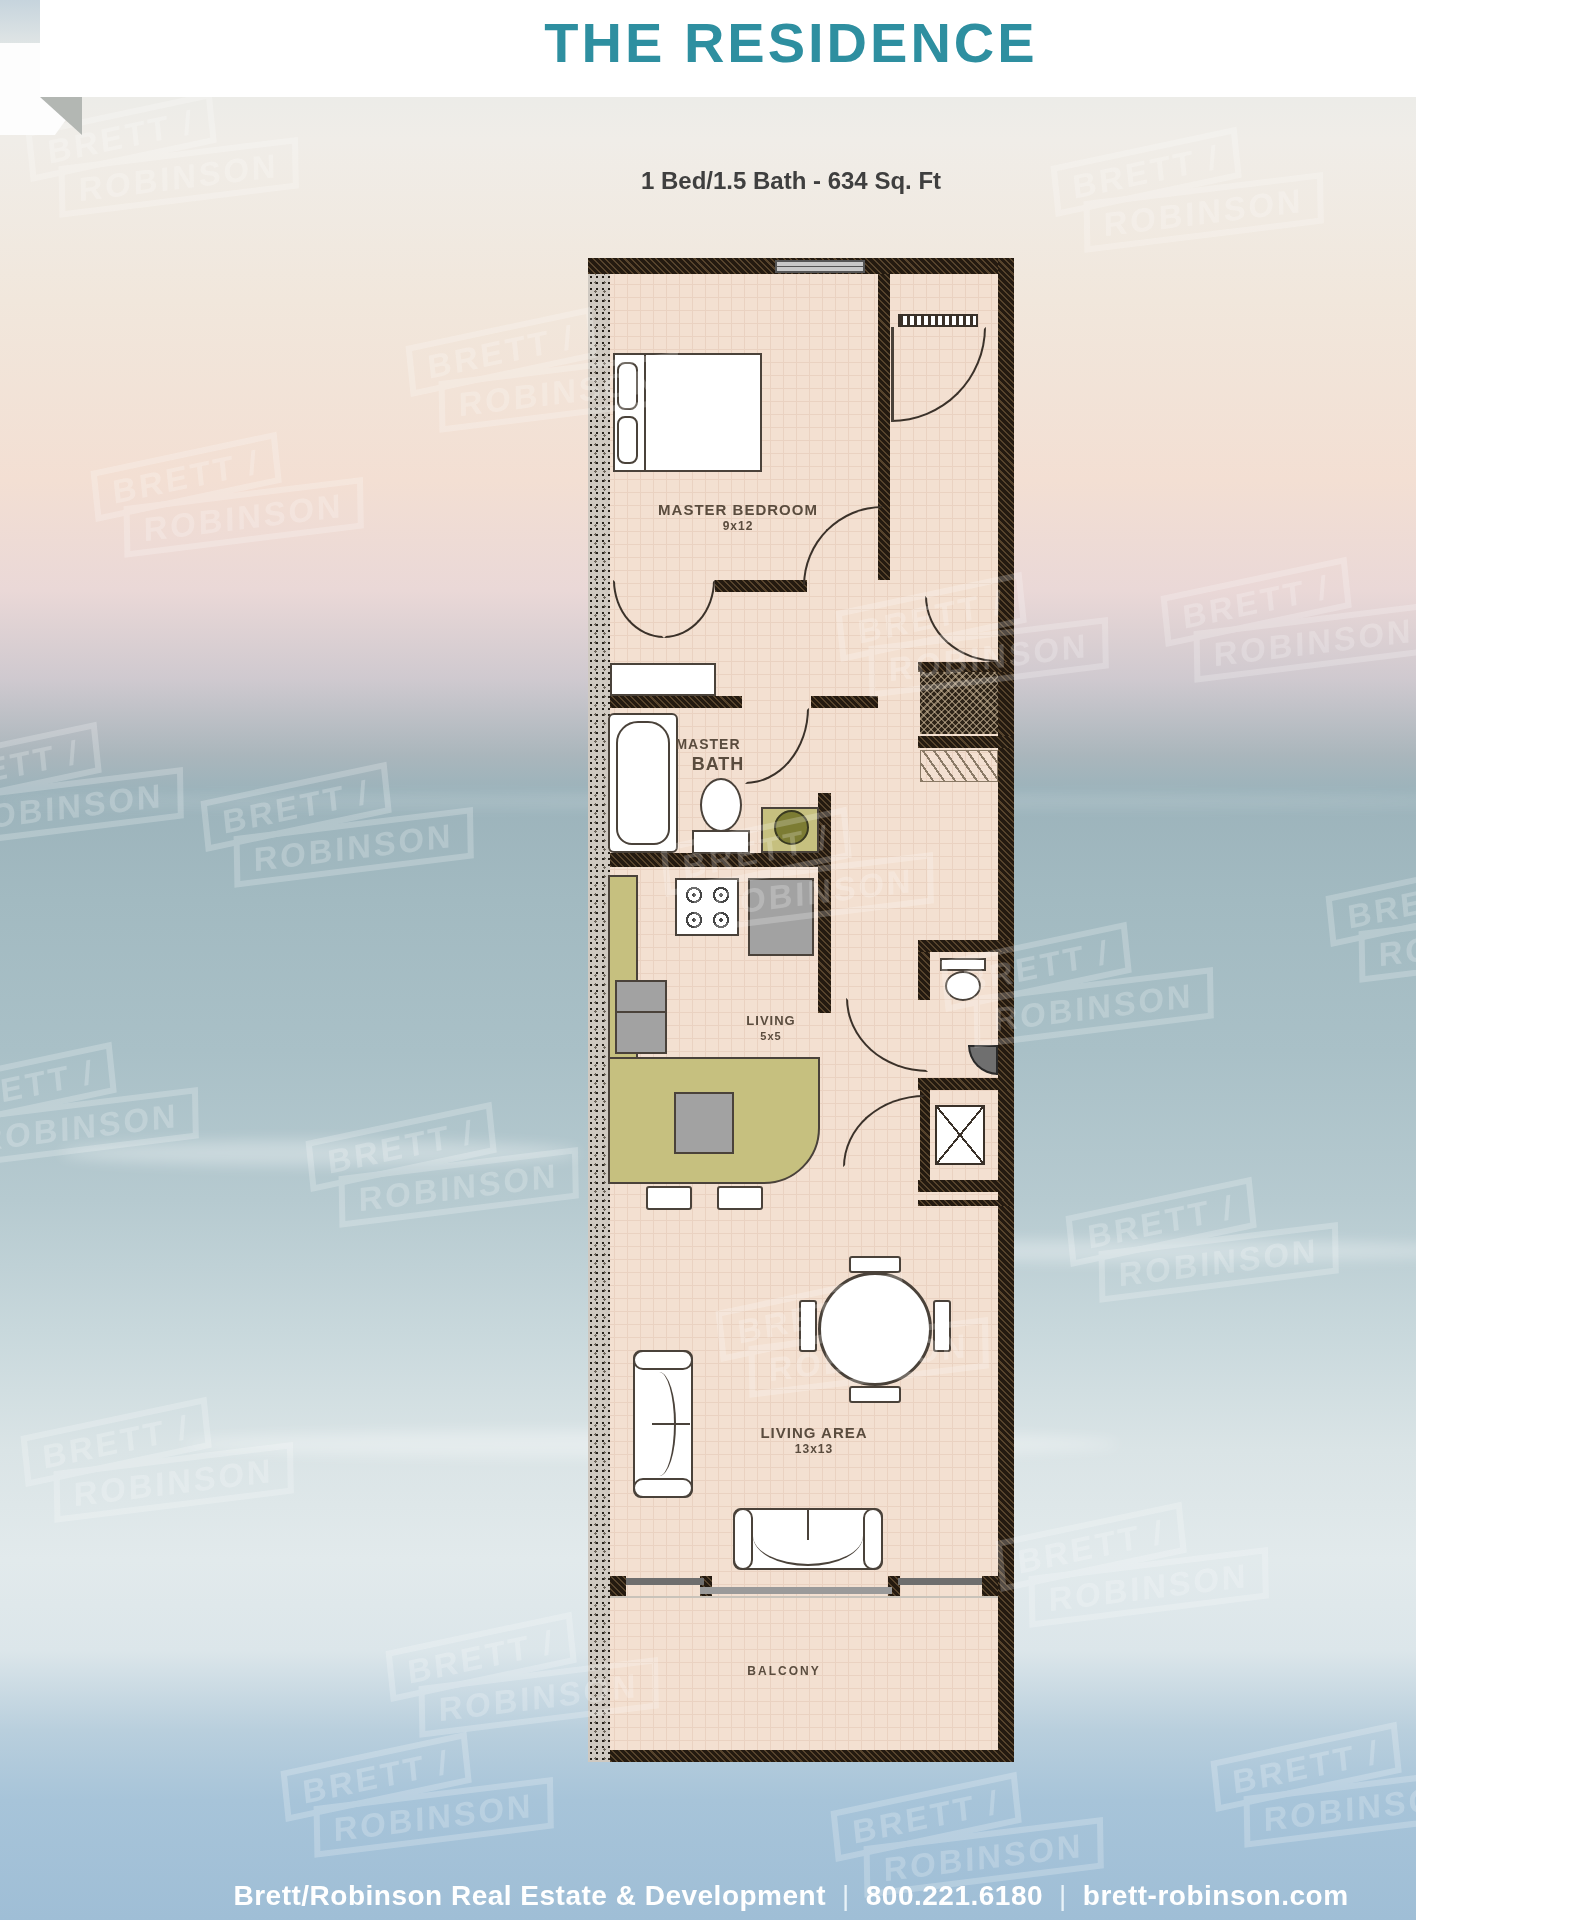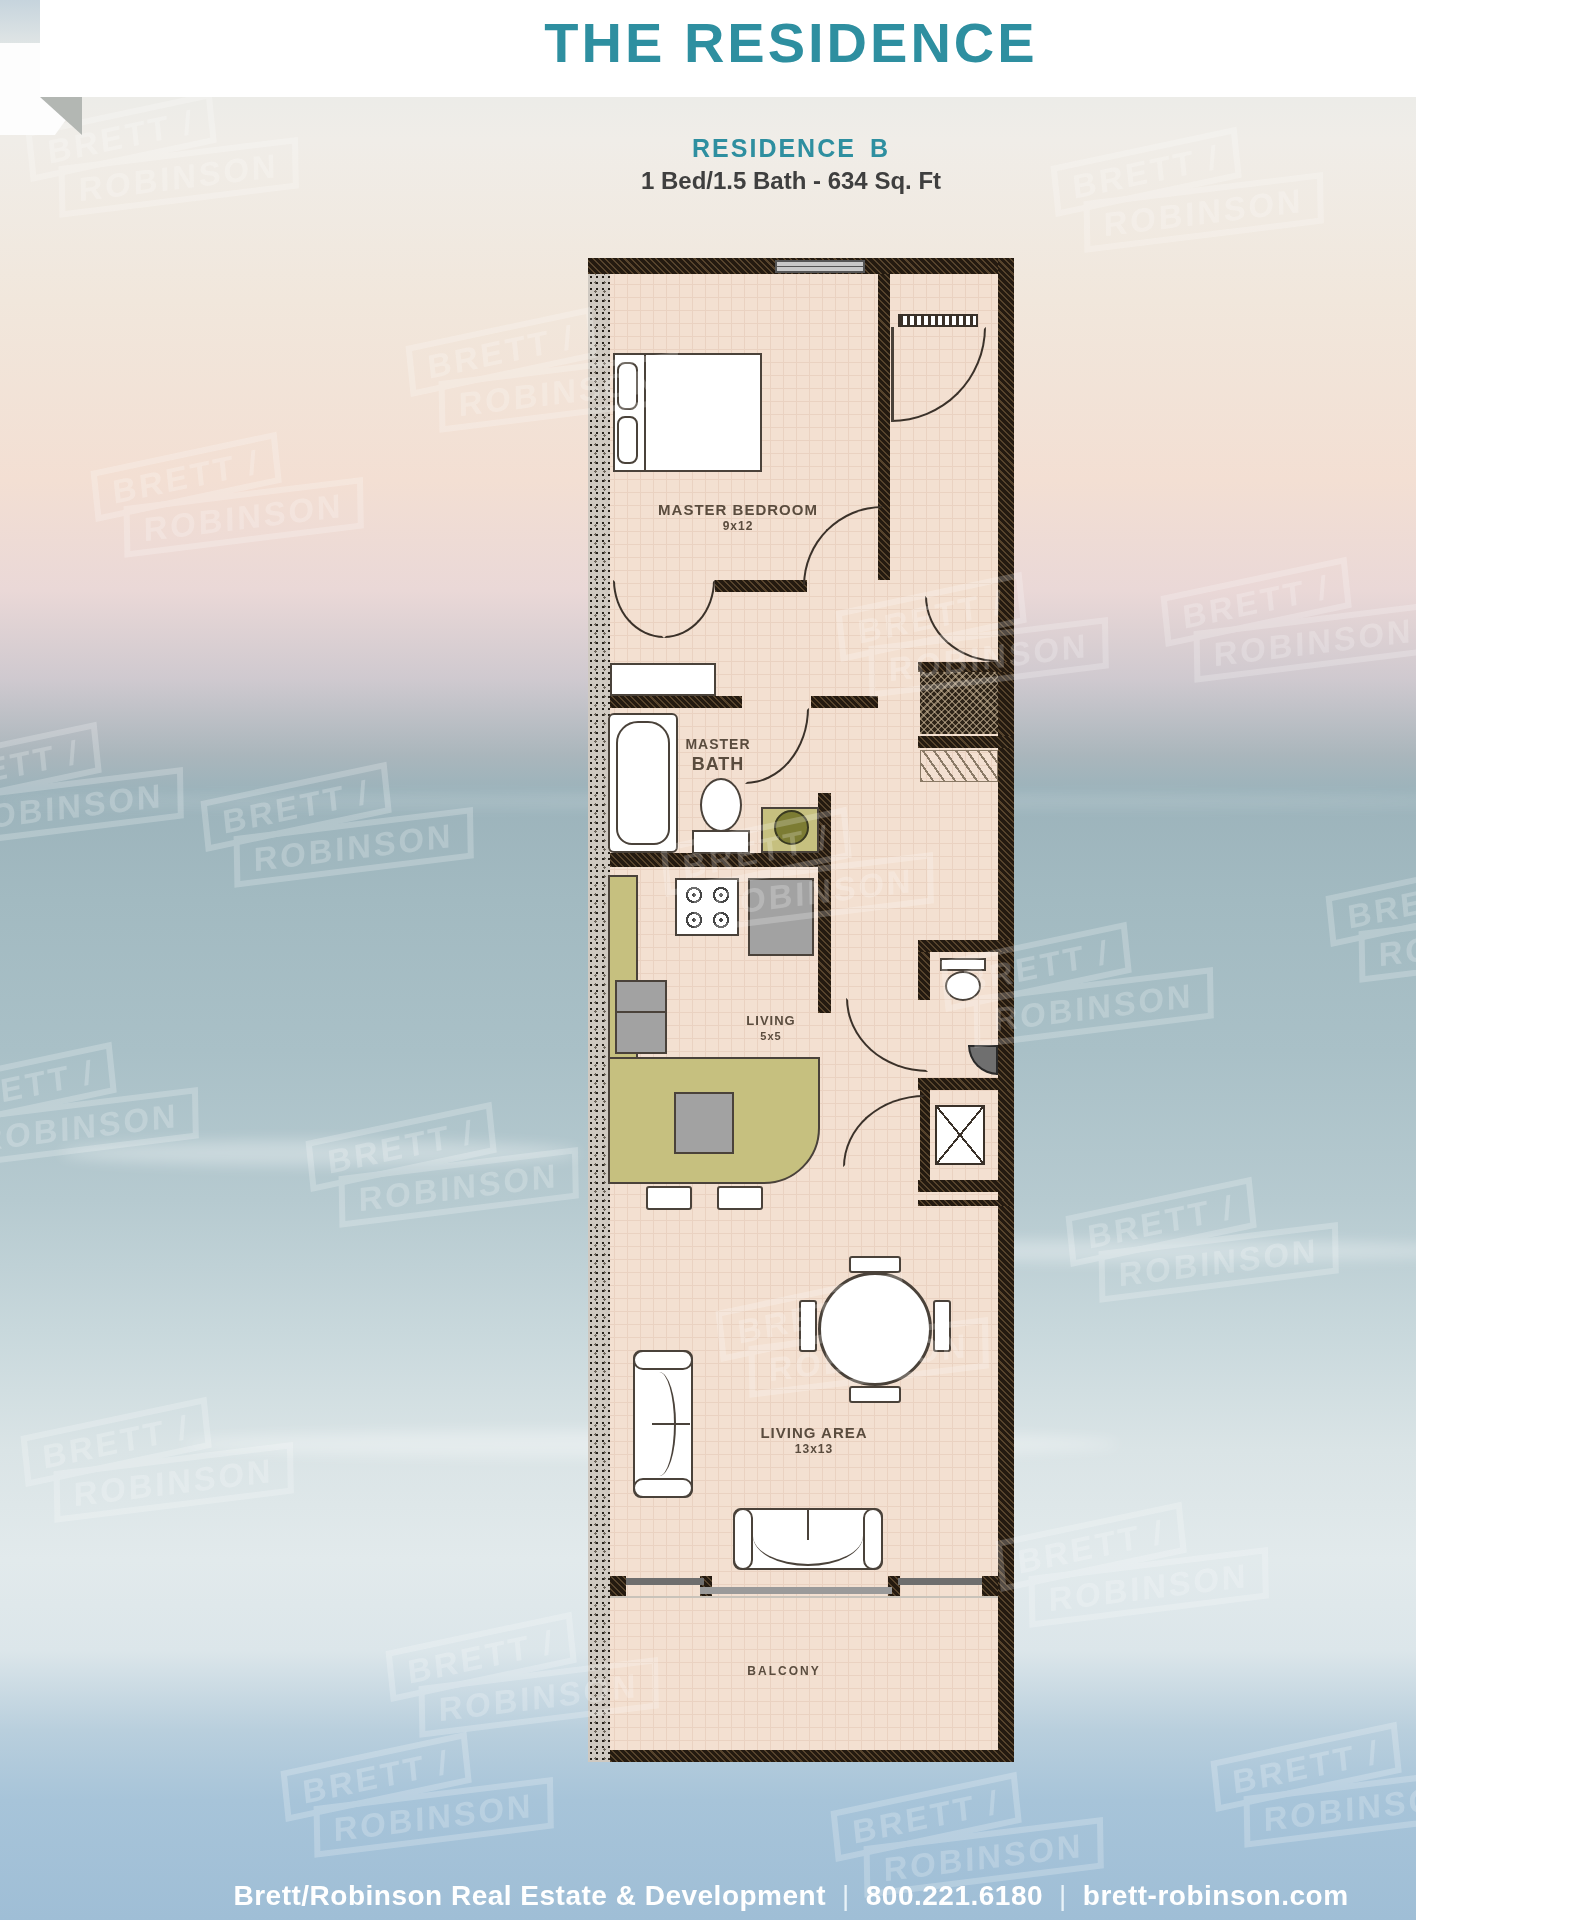--- a/index.html
+++ b/index.html
@@ -85,23 +85,20 @@
   <div class="streak" style="left:60px;top:1140px;width:520px;height:26px;"></div>
   <div class="streak" style="left:760px;top:1240px;width:720px;height:22px;"></div>
   <div class="streak" style="left:180px;top:1430px;width:940px;height:28px;"></div>
   <div class="streak" style="left:0;top:795px;width:1582px;height:12px;opacity:.5;"></div>
 
   <div id="ribbon-tail"></div>
   <div id="ribbon-fold"></div>
   <div id="banner"></div>
   <div id="banner-title">THE RESIDENCE</div>
 
-  <div id="residence-line" class="ctext">
-    <span>RESIDENCE</span><span class="unit">B</span>
-  </div>
   <div id="specs-line" class="ctext">1 Bed/1.5 Bath - 634 Sq. Ft</div>
 
   <div id="plan">
 
     <div class="wall" style="left:0;top:0;width:426px;height:16px;"></div>
     <div class="wall" style="left:410px;top:0;width:16px;height:1504px;"></div>
     <div class="wall-sp" style="left:0;top:16px;width:22px;height:1488px;"></div>
     <div class="window" style="left:187px;top:2px;width:90px;height:13px;"></div>
 
     <div class="threshold" style="left:310px;top:56px;width:80px;height:13px;"></div>
@@ -185,21 +182,21 @@
     <div class="wall" style="left:394px;top:1318px;width:16px;height:20px;"></div>
     <div style="position:absolute;left:38px;top:1320px;width:78px;height:7px;background:#6e6e6e;"></div>
     <div style="position:absolute;left:112px;top:1329px;width:192px;height:7px;background:#9a9a9a;"></div>
     <div style="position:absolute;left:310px;top:1320px;width:84px;height:7px;background:#6e6e6e;"></div>
     <div style="position:absolute;left:22px;top:1338px;width:388px;height:2px;background:#c9c3ba;"></div>
 
     <div class="wall" style="left:22px;top:1492px;width:388px;height:12px;"></div>
 
     <div class="plabel" style="left:150px;top:243px;font-size:15px;">MASTER BEDROOM</div>
     <div class="plabel" style="left:150px;top:261px;font-size:12px;">9x12</div>
-    <div class="plabel" style="left:130px;top:478px;font-size:14px;">MASTER</div>
+    <div class="plabel" style="left:120px;top:478px;font-size:14px;">MASTER</div>
     <div class="plabel" style="left:130px;top:496px;font-size:18px;">BATH</div>
     <div class="plabel" style="left:183px;top:755px;font-size:13px;">LIVING</div>
     <div class="plabel" style="left:183px;top:772px;font-size:11px;">5x5</div>
     <div class="plabel" style="left:226px;top:1166px;font-size:15px;">LIVING AREA</div>
     <div class="plabel" style="left:226px;top:1184px;font-size:12px;">13x13</div>
     <div class="plabel" style="left:196px;top:1406px;font-size:12px;letter-spacing:2px;">BALCONY</div>
   </div>
 
   <div id="bottom-line" class="ctext">
     <span>Brett/Robinson Real Estate &amp; Development</span><span class="sep">|</span><span>800.221.6180</span><span class="sep">|</span><span>brett-robinson.com</span>

